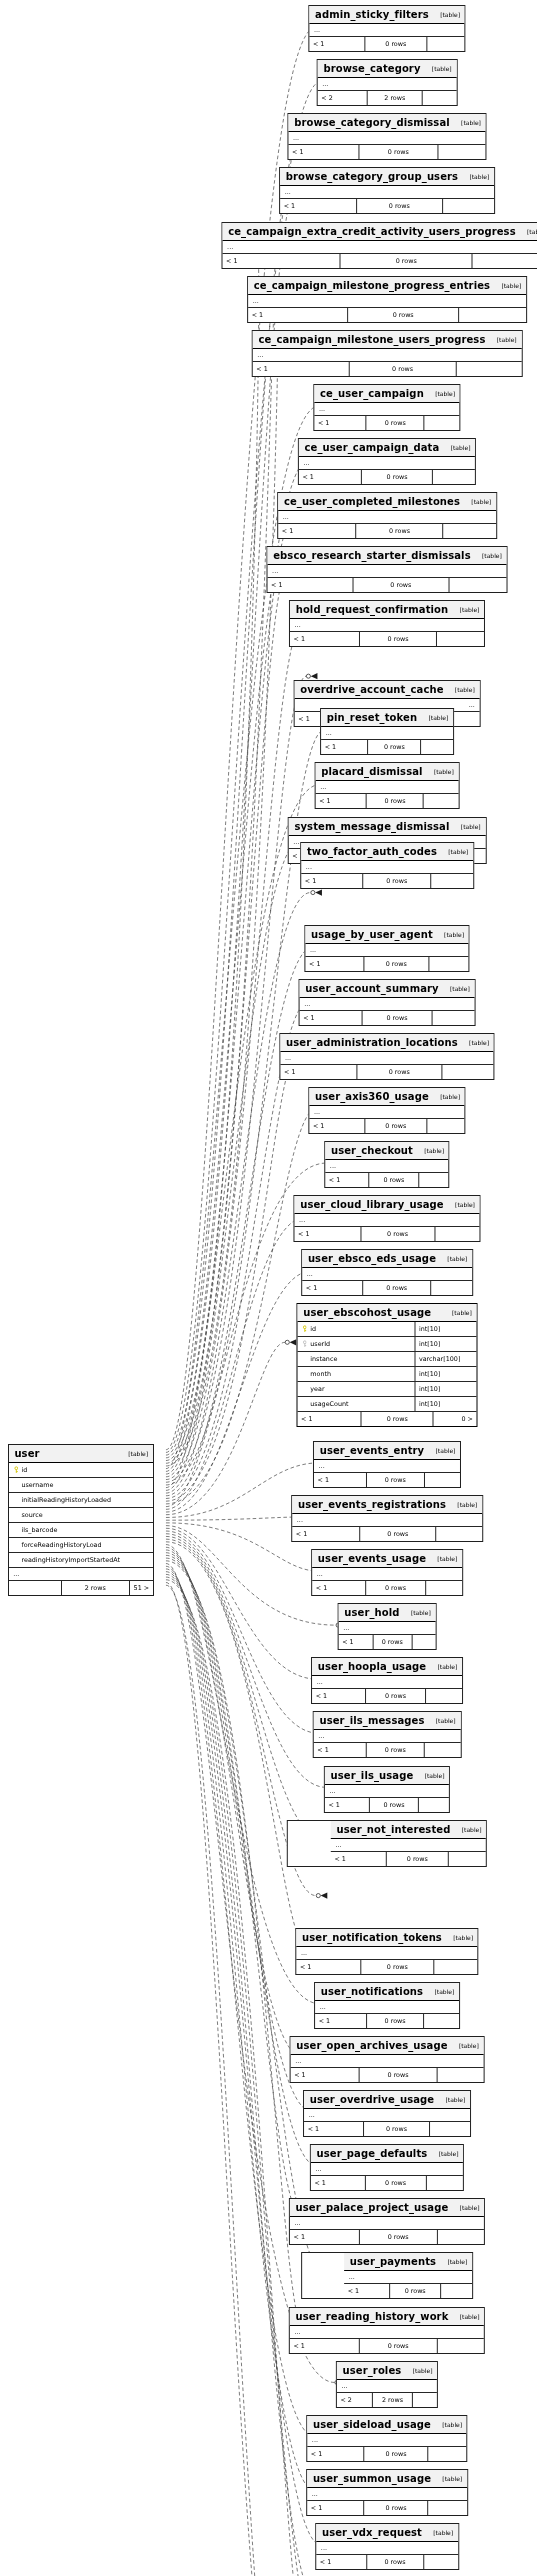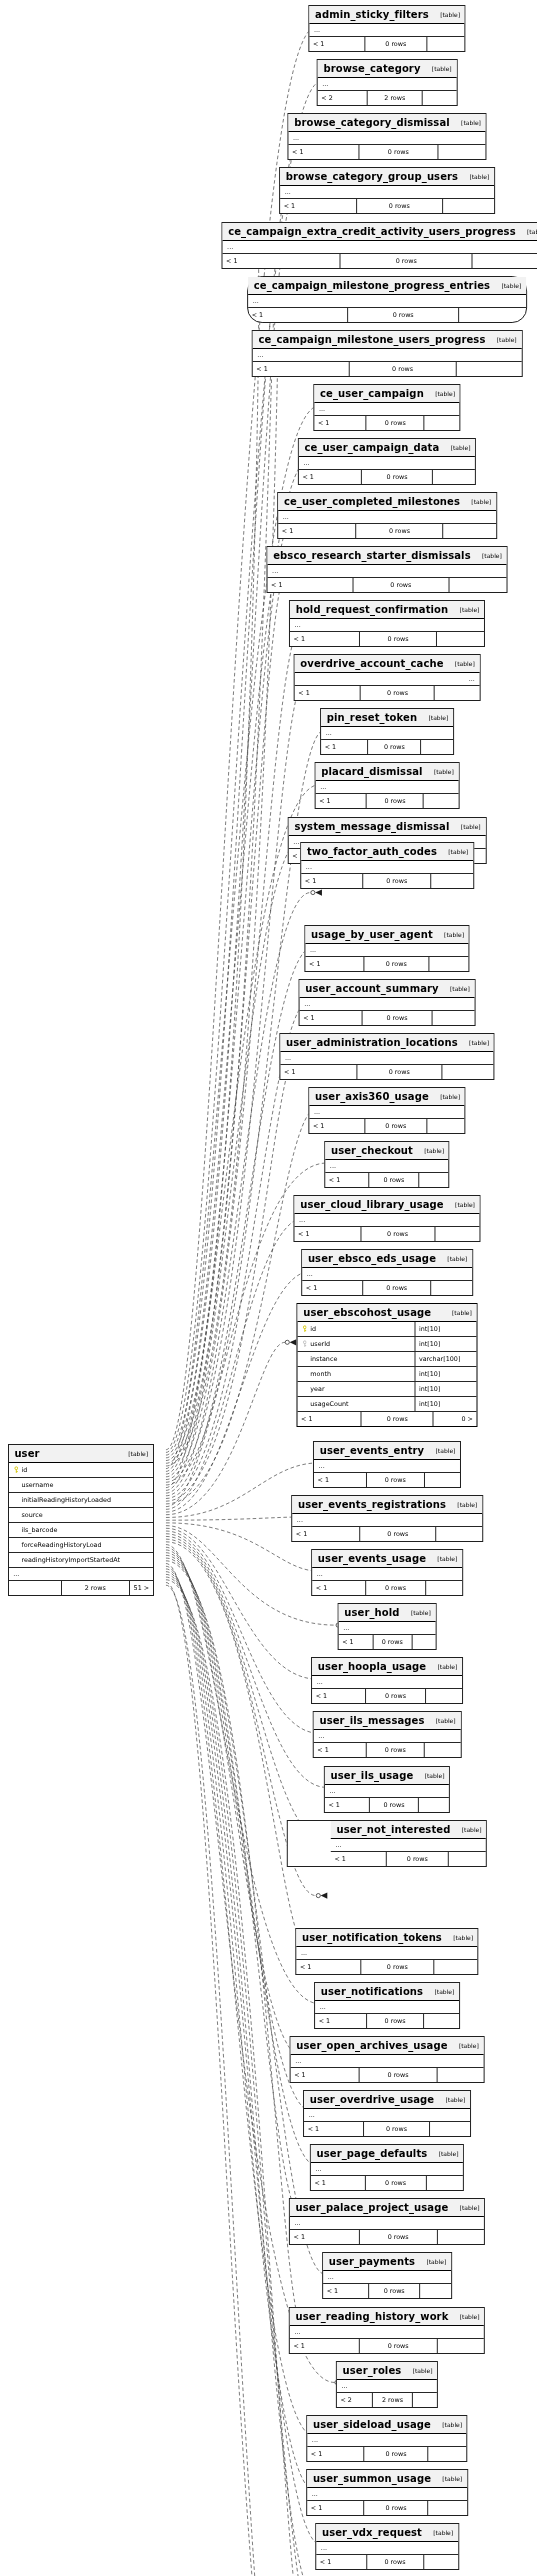--- a/index.html
+++ b/index.html
@@ -295,21 +295,21 @@
         <span class="tname">ce_campaign_extra_credit_activity_users_progress</span>
         <span class="ttag">[table]</span>
       </div>
       <div class="trow ell conn-target">...</div>
       <div class="tfoot">
         <span class="fcell fl">&lt; 1</span>
         <span class="fcell fm">0 rows</span>
         <span class="fcell fr"></span>
       </div>
     </div>
-    <div class="tbox rel-table" style="top: 276px; border-radius: 15px;">
+    <div class="tbox rel-table" style="top: 276px;">
       <div class="thead">
         <span class="tname">ce_campaign_milestone_progress_entries</span>
         <span class="ttag">[table]</span>
       </div>
       <div class="trow ell conn-target">...</div>
       <div class="tfoot">
         <span class="fcell fl">&lt; 1</span>
         <span class="fcell fm">0 rows</span>
         <span class="fcell fr"></span>
       </div>
@@ -379,21 +379,21 @@
         <span class="tname">hold_request_confirmation</span>
         <span class="ttag">[table]</span>
       </div>
       <div class="trow ell conn-target">...</div>
       <div class="tfoot">
         <span class="fcell fl">&lt; 1</span>
         <span class="fcell fm">0 rows</span>
         <span class="fcell fr"></span>
       </div>
     </div>
-    <div class="tbox rel-table" style="top: 654px; text-align: right;">
+    <div class="tbox rel-table" style="top: 680px; text-align: right;">
       <div class="thead">
         <span class="tname">overdrive_account_cache</span>
         <span class="ttag">[table]</span>
       </div>
       <div class="trow ell conn-target">...</div>
       <div class="tfoot">
         <span class="fcell fl">&lt; 1</span>
         <span class="fcell fm">0 rows</span>
         <span class="fcell fr"></span>
       </div>
@@ -754,21 +754,21 @@
         <span class="tname">user_palace_project_usage</span>
         <span class="ttag">[table]</span>
       </div>
       <div class="trow ell conn-target">...</div>
       <div class="tfoot">
         <span class="fcell fl">&lt; 1</span>
         <span class="fcell fm">0 rows</span>
         <span class="fcell fr"></span>
       </div>
     </div>
-    <div class="tbox rel-table" style="top: 2252px;">
+    <div class="tbox rel-table" style="top: 2252px; padding-left: 42px;">
       <div class="thead">
         <span class="tname">user_payments</span>
         <span class="ttag">[table]</span>
       </div>
       <div class="trow ell conn-target">...</div>
       <div class="tfoot">
         <span class="fcell fl">&lt; 1</span>
         <span class="fcell fm">0 rows</span>
         <span class="fcell fr"></span>
       </div>

